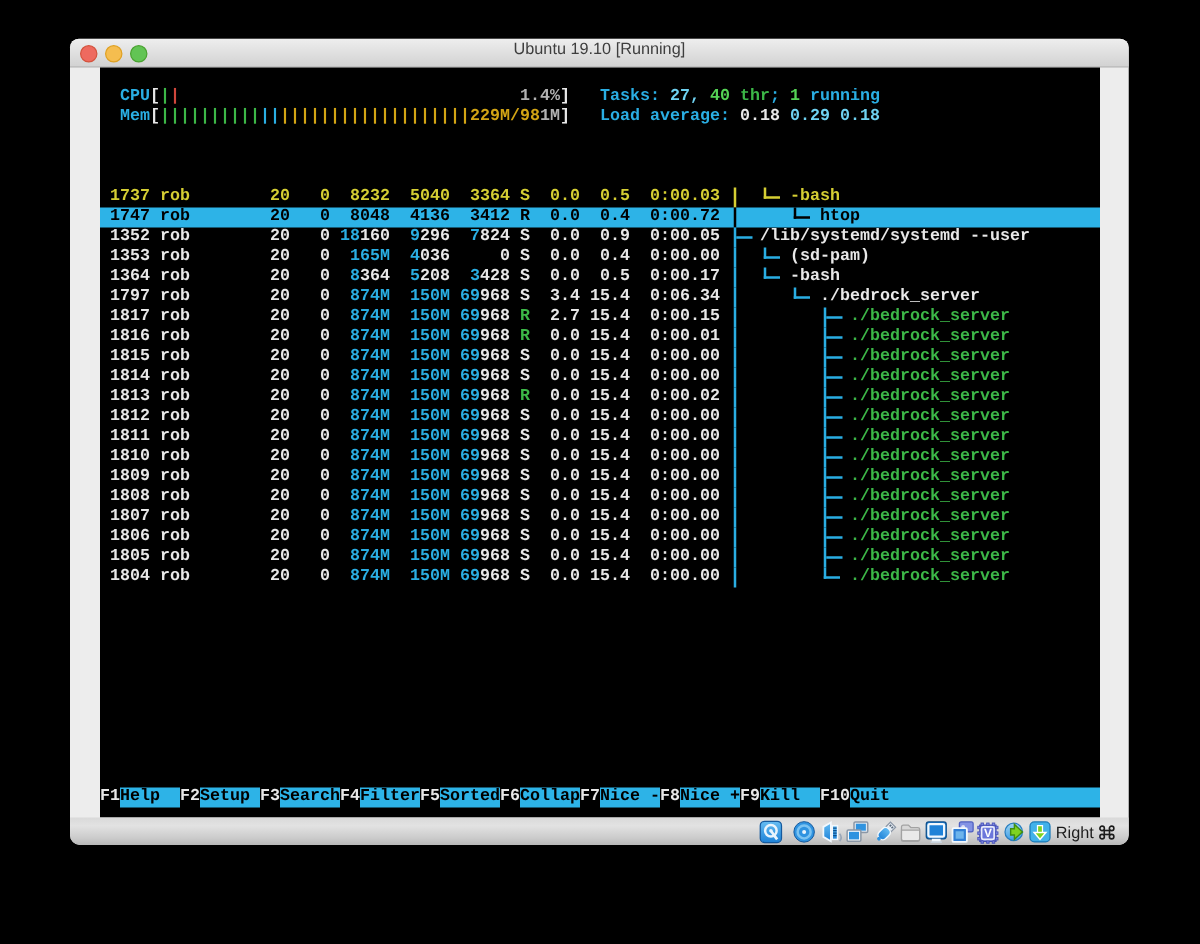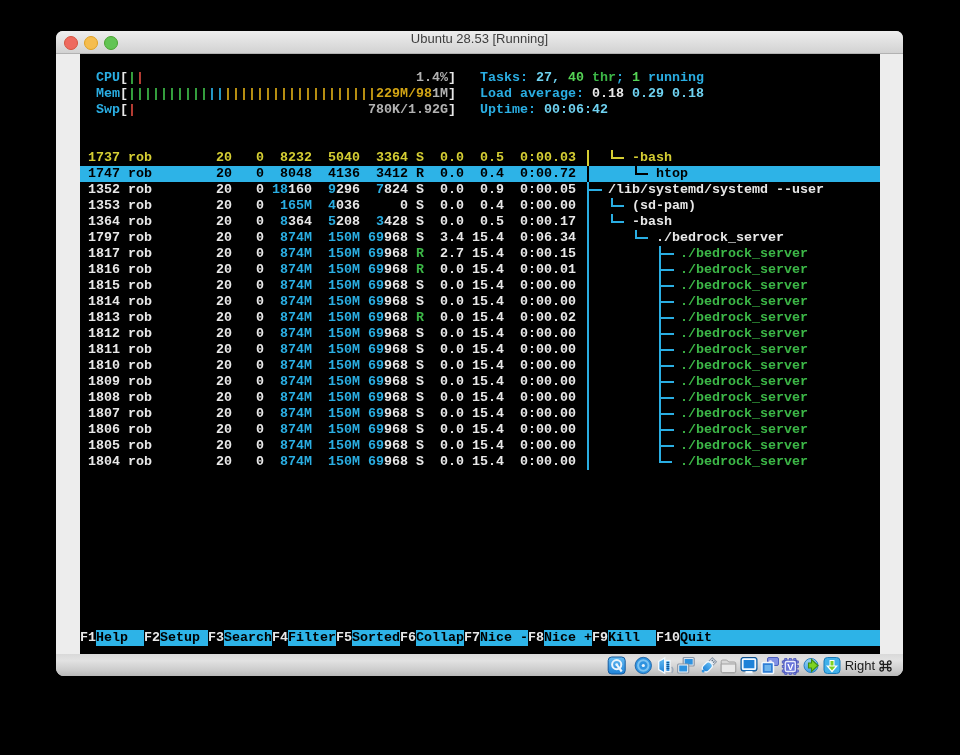--- a/index.html
+++ b/index.html
@@ -15,39 +15,38 @@
  font:bold 13.3333px "Liberation Mono",monospace;white-space:pre;color:#e8e8e8;letter-spacing:0}
 #screen .r b{font-weight:bold;font-style:normal}
 #screen i{position:absolute;display:block}
 #sb{position:absolute;left:0;bottom:0;width:847px;height:22px;background:linear-gradient(180deg,#d9d9d9,#e2e2e2 30%,#cbcbcb 75%,#b8b8b8);box-sizing:border-box}
 #icons{position:absolute;left:547px;bottom:0px}
 #rightcmd{position:absolute;right:11px;bottom:3px;font:13px "Liberation Sans",sans-serif;color:#1c1c1c;display:flex;align-items:center}
 </style></head>
 <body>
 <div id="win">
  <div id="tb">
-  <div id="title">Ubuntu 28.53 [Running]</div>
+  <div id="title">Ubuntu 19.10 [Running]</div>
   <div class="tl" id="t1"></div>
       <div class="tl" id="t2"></div>
       <div class="tl" id="t3"></div>
  </div>
  <div id="screen">
 <i style="left:16px;top:576px;width:48px;height:16px;background:#2db3e7"></i>
 <i style="left:80px;top:576px;width:48px;height:16px;background:#2db3e7"></i>
 <i style="left:144px;top:576px;width:48px;height:16px;background:#2db3e7"></i>
 <i style="left:208px;top:576px;width:48px;height:16px;background:#2db3e7"></i>
 <i style="left:272px;top:576px;width:48px;height:16px;background:#2db3e7"></i>
 <i style="left:336px;top:576px;width:48px;height:16px;background:#2db3e7"></i>
 <i style="left:400px;top:576px;width:48px;height:16px;background:#2db3e7"></i>
 <i style="left:464px;top:576px;width:48px;height:16px;background:#2db3e7"></i>
 <i style="left:528px;top:576px;width:48px;height:16px;background:#2db3e7"></i>
 <i style="left:600px;top:576px;width:200px;height:16px;background:#2db3e7"></i>
 <div class="r" style="top:16px;">  <b style="color:#2aaee3">CPU</b><b style="color:#e8e8e8">[</b><b style="color:#3cb747">|</b><b style="color:#d0463b">|</b>                                  <b style="color:#b2b2b2">1.4%</b><b style="color:#e8e8e8">]</b>   <b style="color:#2aaee3">Tasks:</b> <b style="color:#6fd2f1">27,</b> <b style="color:#55d355">40</b> <b style="color:#3cb747">thr</b><b style="color:#2aaee3">;</b> <b style="color:#55d355">1</b> <b style="color:#2aaee3">running</b></div>
 <div class="r" style="top:32px;">  <b style="color:#2aaee3">Mem</b><b style="color:#e8e8e8">[</b><b style="color:#3cb747">||||||||||</b><b style="color:#2aaee3">||</b><b style="color:#d2a414">|||||||||||||||||||</b><b style="color:#d2a414">229M/98</b><b style="color:#b2b2b2">1M</b><b style="color:#e8e8e8">]</b>   <b style="color:#2aaee3">Load average:</b> <b style="color:#e8e8e8">0.18</b> <b style="color:#6fd2f1">0.29</b> <b style="color:#6fd2f1">0.18</b></div>
-<div class="r" style="top:48px;">  <b style="color:#2aaee3">Swp</b><b style="color:#e8e8e8">[</b><b style="color:#d0463b">|</b>                             <b style="color:#b2b2b2">780K/1.92G</b><b style="color:#e8e8e8">]</b>   <b style="color:#2aaee3">Uptime:</b> <b style="color:#6fd2f1">00:06:42</b></div>
 <div class="r" style="top:96px;"> <b style="color:#d5ce33">1737</b> <b style="color:#d5ce33">rob</b>        <b style="color:#d5ce33">20</b>   <b style="color:#d5ce33">0</b>  <b style="color:#d5ce33">8232</b>  <b style="color:#d5ce33">5040</b>  <b style="color:#d5ce33">3364</b> <b style="color:#d5ce33">S</b>  <b style="color:#d5ce33">0.0</b>  <b style="color:#d5ce33">0.5</b>  <b style="color:#d5ce33">0:00.03</b>       <b style="color:#d5ce33">-bash</b></div>
 <div class="r" style="top:112px;background:#2db3e7;"> <b style="color:#000000">1747</b> <b style="color:#000000">rob</b>        <b style="color:#000000">20</b>   <b style="color:#000000">0</b>  <b style="color:#000000">8048</b>  <b style="color:#000000">4136</b>  <b style="color:#000000">3412</b> <b style="color:#000000">R</b>  <b style="color:#000000">0.0</b>  <b style="color:#000000">0.4</b>  <b style="color:#000000">0:00.72</b>          <b style="color:#000000">htop</b></div>
 <div class="r" style="top:128px;"> <b style="color:#e8e8e8">1352</b> <b style="color:#e8e8e8">rob</b>        <b style="color:#e8e8e8">20</b>   <b style="color:#e8e8e8">0</b> <b style="color:#2aaee3">18</b><b style="color:#e8e8e8">160</b>  <b style="color:#2aaee3">9</b><b style="color:#e8e8e8">296</b>  <b style="color:#2aaee3">7</b><b style="color:#e8e8e8">824</b> <b style="color:#e8e8e8">S</b>  <b style="color:#e8e8e8">0.0</b>  <b style="color:#e8e8e8">0.9</b>  <b style="color:#e8e8e8">0:00.05</b>    <b style="color:#e8e8e8">/lib/systemd/systemd --user</b></div>
 <div class="r" style="top:144px;"> <b style="color:#e8e8e8">1353</b> <b style="color:#e8e8e8">rob</b>        <b style="color:#e8e8e8">20</b>   <b style="color:#e8e8e8">0</b>  <b style="color:#2aaee3">165M</b>  <b style="color:#2aaee3">4</b><b style="color:#e8e8e8">036</b>     <b style="color:#e8e8e8">0</b> <b style="color:#e8e8e8">S</b>  <b style="color:#e8e8e8">0.0</b>  <b style="color:#e8e8e8">0.4</b>  <b style="color:#e8e8e8">0:00.00</b>       <b style="color:#e8e8e8">(sd-pam)</b></div>
 <div class="r" style="top:160px;"> <b style="color:#e8e8e8">1364</b> <b style="color:#e8e8e8">rob</b>        <b style="color:#e8e8e8">20</b>   <b style="color:#e8e8e8">0</b>  <b style="color:#2aaee3">8</b><b style="color:#e8e8e8">364</b>  <b style="color:#2aaee3">5</b><b style="color:#e8e8e8">208</b>  <b style="color:#2aaee3">3</b><b style="color:#e8e8e8">428</b> <b style="color:#e8e8e8">S</b>  <b style="color:#e8e8e8">0.0</b>  <b style="color:#e8e8e8">0.5</b>  <b style="color:#e8e8e8">0:00.17</b>       <b style="color:#e8e8e8">-bash</b></div>
 <div class="r" style="top:176px;"> <b style="color:#e8e8e8">1797</b> <b style="color:#e8e8e8">rob</b>        <b style="color:#e8e8e8">20</b>   <b style="color:#e8e8e8">0</b>  <b style="color:#2aaee3">874M</b>  <b style="color:#2aaee3">150M</b> <b style="color:#2aaee3">69</b><b style="color:#e8e8e8">968</b> <b style="color:#e8e8e8">S</b>  <b style="color:#e8e8e8">3.4</b> <b style="color:#e8e8e8">15.4</b>  <b style="color:#e8e8e8">0:06.34</b>          <b style="color:#e8e8e8">./bedrock_server</b></div>
 <div class="r" style="top:192px;"> <b style="color:#e8e8e8">1817</b> <b style="color:#e8e8e8">rob</b>        <b style="color:#e8e8e8">20</b>   <b style="color:#e8e8e8">0</b>  <b style="color:#2aaee3">874M</b>  <b style="color:#2aaee3">150M</b> <b style="color:#2aaee3">69</b><b style="color:#e8e8e8">968</b> <b style="color:#3cb747">R</b>  <b style="color:#e8e8e8">2.7</b> <b style="color:#e8e8e8">15.4</b>  <b style="color:#e8e8e8">0:00.15</b>             <b style="color:#3cb747">./bedrock_server</b></div>
 <div class="r" style="top:208px;"> <b style="color:#e8e8e8">1816</b> <b style="color:#e8e8e8">rob</b>        <b style="color:#e8e8e8">20</b>   <b style="color:#e8e8e8">0</b>  <b style="color:#2aaee3">874M</b>  <b style="color:#2aaee3">150M</b> <b style="color:#2aaee3">69</b><b style="color:#e8e8e8">968</b> <b style="color:#3cb747">R</b>  <b style="color:#e8e8e8">0.0</b> <b style="color:#e8e8e8">15.4</b>  <b style="color:#e8e8e8">0:00.01</b>             <b style="color:#3cb747">./bedrock_server</b></div>
 <div class="r" style="top:224px;"> <b style="color:#e8e8e8">1815</b> <b style="color:#e8e8e8">rob</b>        <b style="color:#e8e8e8">20</b>   <b style="color:#e8e8e8">0</b>  <b style="color:#2aaee3">874M</b>  <b style="color:#2aaee3">150M</b> <b style="color:#2aaee3">69</b><b style="color:#e8e8e8">968</b> <b style="color:#e8e8e8">S</b>  <b style="color:#e8e8e8">0.0</b> <b style="color:#e8e8e8">15.4</b>  <b style="color:#e8e8e8">0:00.00</b>             <b style="color:#3cb747">./bedrock_server</b></div>
 <div class="r" style="top:240px;"> <b style="color:#e8e8e8">1814</b> <b style="color:#e8e8e8">rob</b>        <b style="color:#e8e8e8">20</b>   <b style="color:#e8e8e8">0</b>  <b style="color:#2aaee3">874M</b>  <b style="color:#2aaee3">150M</b> <b style="color:#2aaee3">69</b><b style="color:#e8e8e8">968</b> <b style="color:#e8e8e8">S</b>  <b style="color:#e8e8e8">0.0</b> <b style="color:#e8e8e8">15.4</b>  <b style="color:#e8e8e8">0:00.00</b>             <b style="color:#3cb747">./bedrock_server</b></div>

